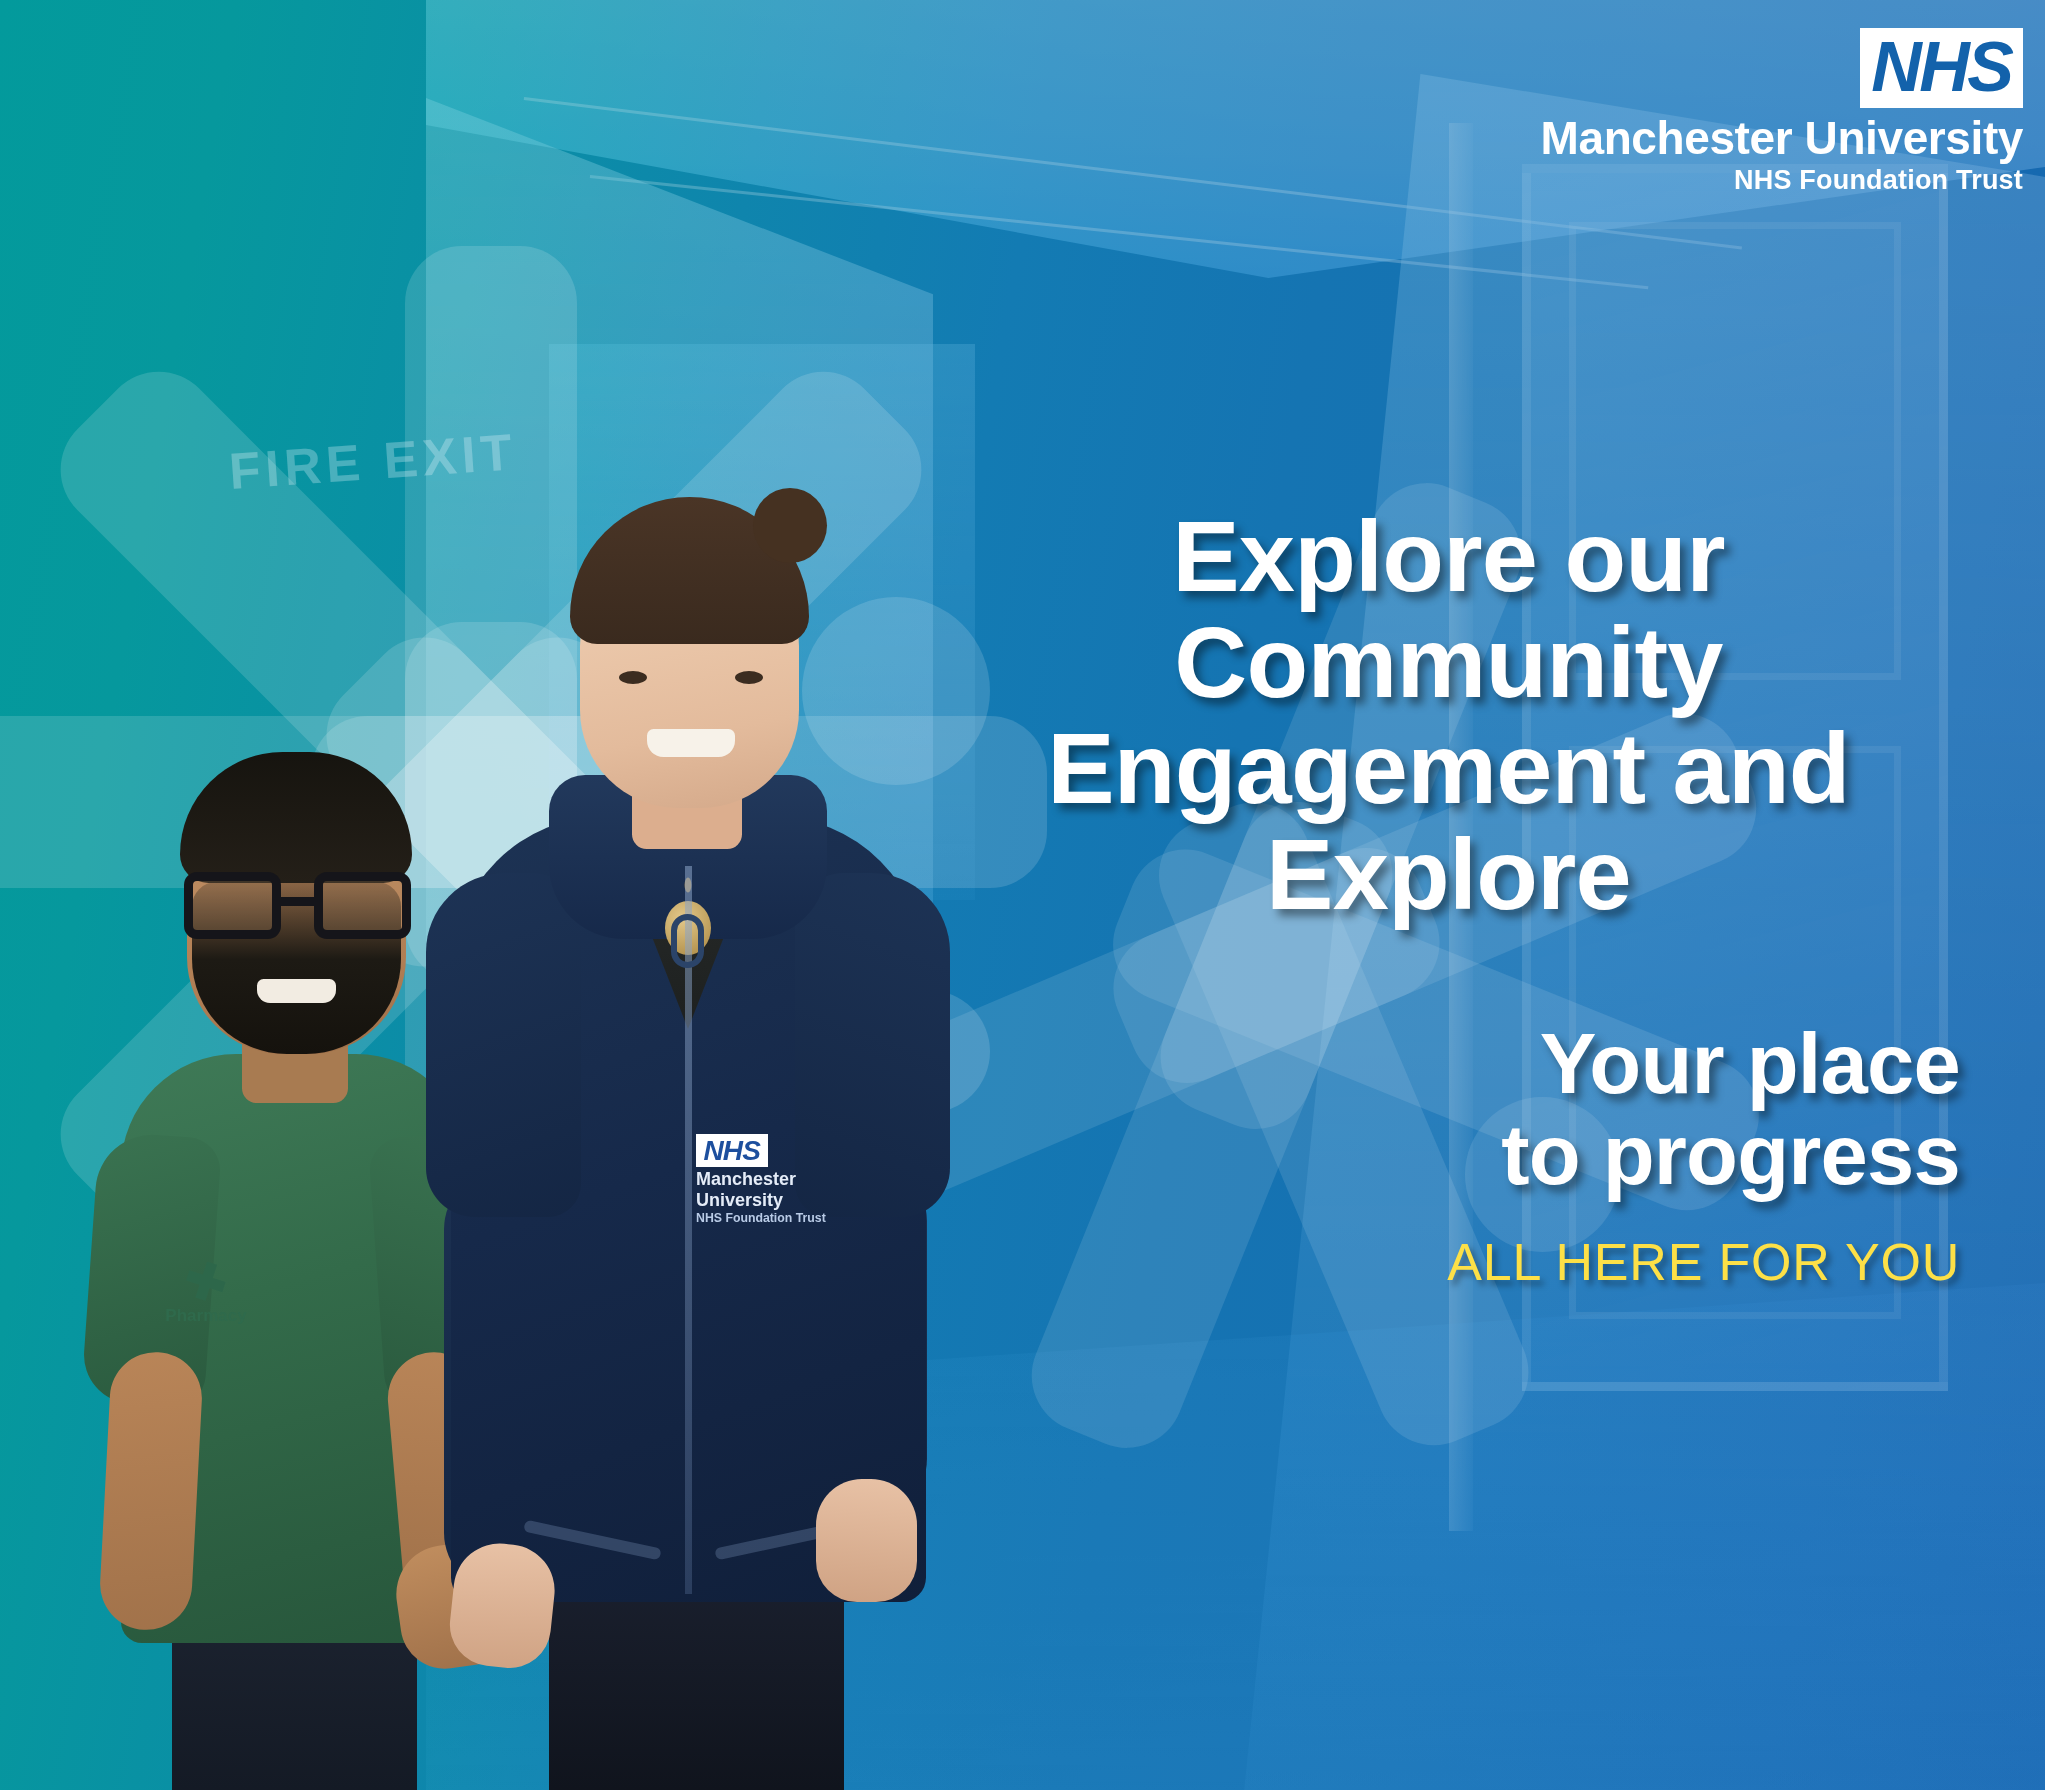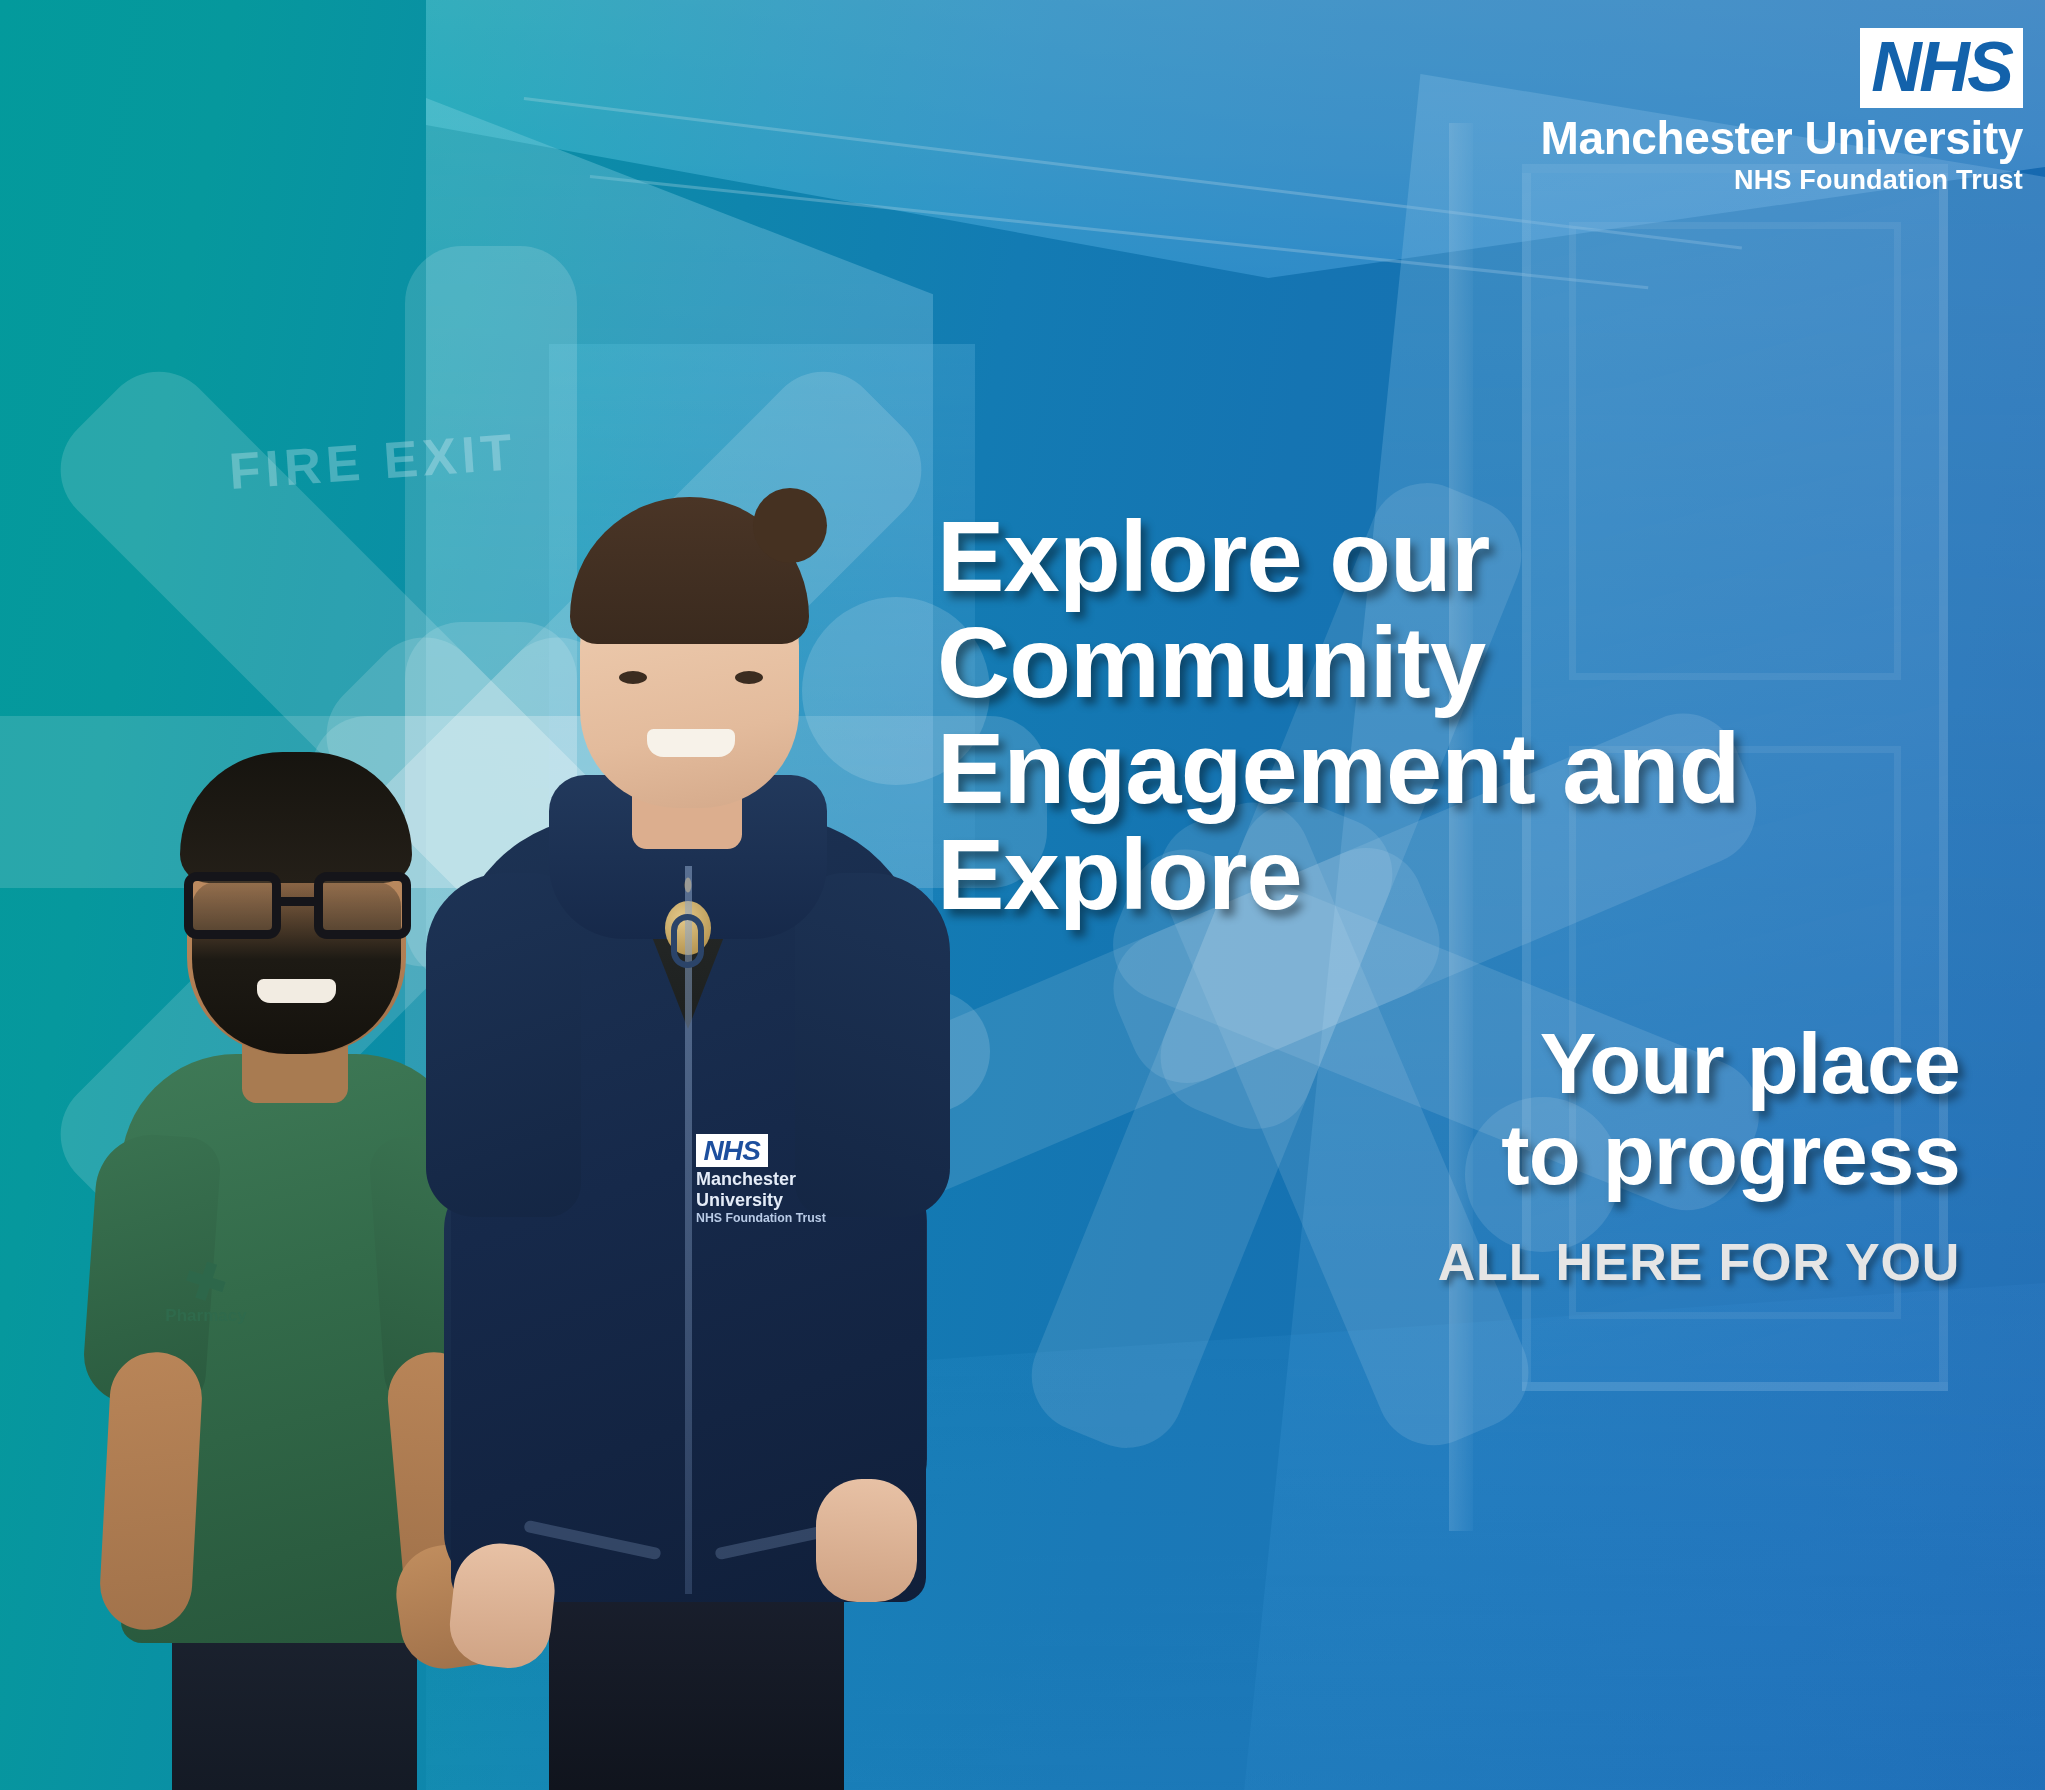--- a/index.html
+++ b/index.html
@@ -334,21 +334,21 @@
     margin-top:6.5px; letter-spacing:-0.4px;
   }
   .logo .trust-2{
     color:#ffffff; font-weight:700; font-size:27px; line-height:1.1;
     margin-top:1.6px; letter-spacing:0.2px;
   }
 
   
   .copy{
     position:absolute; right:86px; top:503px; width:1023px;
-    text-align:left;
+    text-align:center;
   }
   .headline{
     color:#ffffff;
     font-weight:700;
     font-size:101px;
     line-height:1.05;
     letter-spacing:-0.8px;
     text-shadow:5.7px 6.5px 8.2px rgba(0,0,0,.42);
     font-family:"Liberation Sans", sans-serif;
   }
@@ -358,22 +358,22 @@
     color:#ffffff;
     font-weight:700;
     font-size:85px;
     line-height:1.07;
     letter-spacing:-0.8px;
     text-shadow:5.7px 6.5px 8.2px rgba(0,0,0,.42);
   }
   .tagline{
     position:absolute; right:86px; top:1232px; width:1023px;
     text-align:right;
-    color:#e5e5e5;
-    font-weight:700;
+    color:#fde047;
+    font-weight:400;
     font-size:52px;
     letter-spacing:0.8px;
     text-shadow:4.1px 4.9px 6.5px rgba(0,0,0,.38);
   }
 </style>
 </head>
 <body>
 
 <div id="banner">
 

